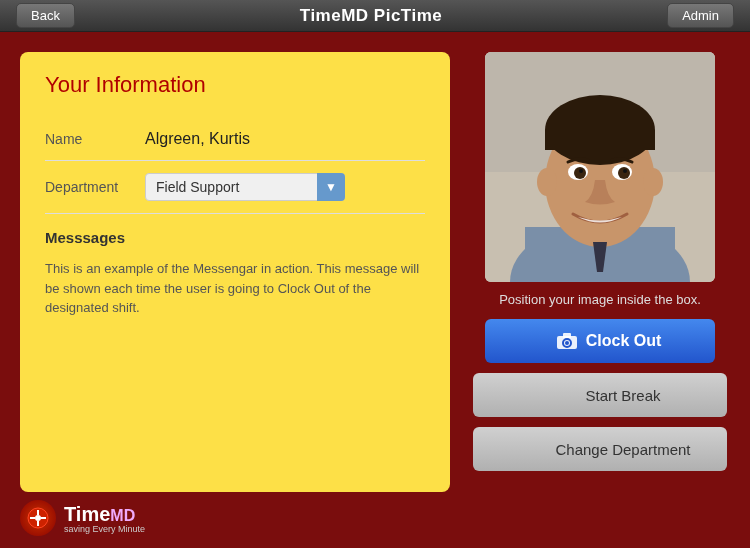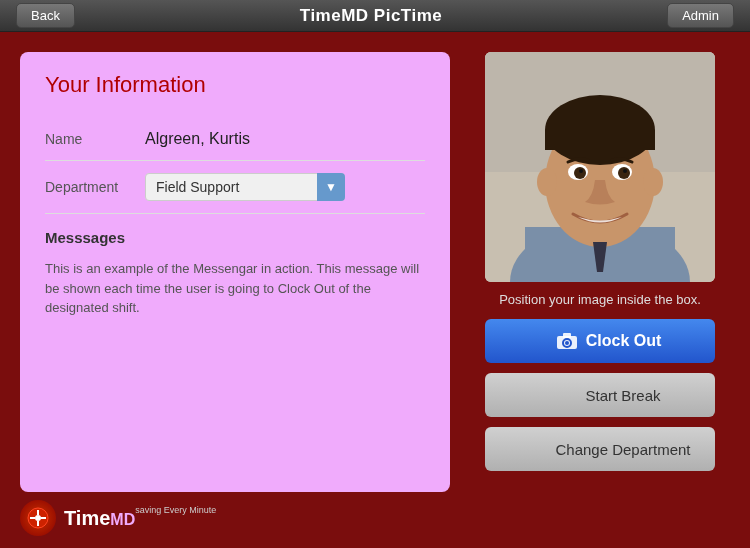--- a/index.html
+++ b/index.html
@@ -43,21 +43,21 @@
     .main-content {
       display: flex;
       flex-direction: row;
       padding: 20px 20px 20px 20px;
       gap: 20px;
       height: calc(548px - 40px);
     }
 
     
     .left-panel {
-      background: #f0abfc;
+      background: #fde047;
       border-radius: 8px;
       padding: 20px 25px;
       flex: 0 0 430px;
       height: 440px;
       position: relative;
     }
     .left-panel h2 {
       color: #b00000;
       font-size: 22px;
       font-weight: normal;
@@ -175,21 +175,21 @@
       cursor: pointer;
       display: flex;
       align-items: center;
       justify-content: center;
       gap: 8px;
       margin-bottom: 10px;
       padding-left: 17px;
     }
 
     .btn-gray {
-      width: 230px;
+      width: 254px;
       height: 44px;
       background: linear-gradient(to bottom, #d0d0d0, #b0b0b0);
       color: #333;
       font-size: 15px;
       border: none;
       border-radius: 6px;
       cursor: pointer;
       margin-bottom: 10px;
       padding-left: 46px;
     }
@@ -210,21 +210,21 @@
       background: radial-gradient(circle, #cc3300, #880000);
       display: flex;
       align-items: center;
       justify-content: center;
       font-size: 18px;
       color: #fff;
       font-weight: bold;
     }
     .logo-text-block {
       display: flex;
-      flex-direction: row;
+      flex-direction: column;
     }
     .logo-time {
       font-size: 18px;
       font-weight: bold;
       color: #fff;
     }
     .logo-tagline {
       font-size: 9px;
       color: #ccc;
       margin-top: -2px;

